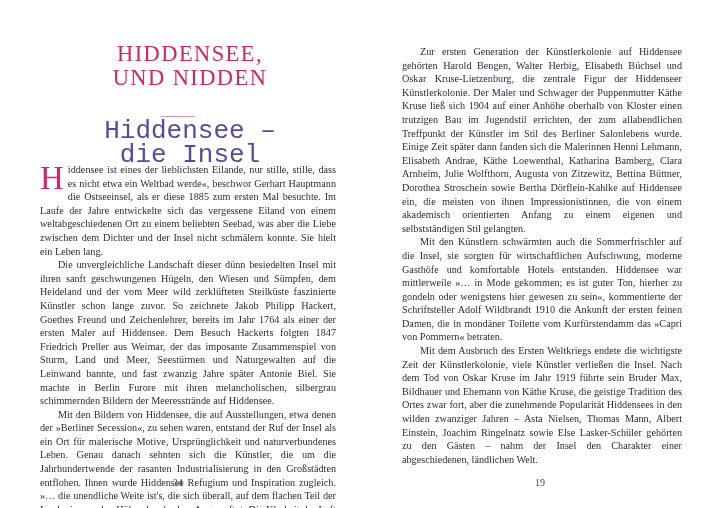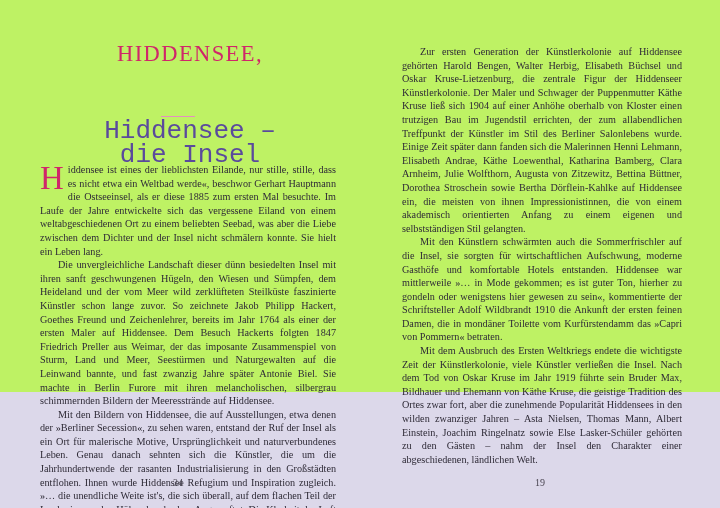--- a/index.html
+++ b/index.html
@@ -11,22 +11,22 @@
     background: #dcd8ea;
   }
   body {
     position: relative;
     font-family: "DejaVu Serif", "Liberation Serif", serif;
     color: #2e2a36;
   }
   .spread {
     position: absolute;
     left: 0; top: 0;
-    width: 720px; height: 392px;
-    background: #bef264;
+    width: 720px; height: 508px;
+    background: #ffffff;
   }
   .page {
     position: absolute;
     top: 0;
     height: 508px;
   }
   .page-left { left: 0; width: 360px; }
   .page-right { left: 360px; width: 360px; }
 
   .chapter-title {
@@ -109,20 +109,21 @@
   .pn-left { left: 163px; }
 </style>
 </head>
 <body>
 
 <div class="spread">
 
   <div class="page page-left">
     <div class="chapter-title">
       <div>HIDDENSEE,</div>
+      <div>UND NIDDEN</div>
     </div>
     <div class="title-rule"></div>
     <div class="subtitle">Hiddensee – die Insel</div>
 
     <div class="body-text body-left">
       <p class="first"><span class="drop-cap">H</span><span>iddensee ist eines der lieblichsten Eilande, nur stille, stille, dass es nicht etwa ein Weltbad werde«, beschwor Gerhart Hauptmann die Ostseeinsel, als er diese 1885 zum ersten Mal besuchte. Im Laufe der Jahre entwickelte sich das vergessene Eiland von einem weltabgeschiedenen Ort zu einem beliebten Seebad, was aber die Liebe zwischen dem Dichter und der Insel nicht schmälern konnte. Sie hielt ein Leben lang.</span></p>
       <p>Die unvergleichliche Landschaft dieser dünn besiedelten Insel mit ihren sanft geschwungenen Hügeln, den Wiesen und Sümpfen, dem Heideland und der vom Meer wild zerklüfteten Steilküste faszinierte Künstler schon lange zuvor. So zeichnete Jakob Philipp Hackert, Goethes Freund und Zeichenleh­rer, bereits im Jahr 1764 als einer der ersten Maler auf Hiddensee. Dem Besuch Hackerts folgten 1847 Friedrich Preller aus Weimar, der das imposante Zusam­menspiel von Sturm, Land und Meer, Seestürmen und Naturgewalten auf die Leinwand bannte, und fast zwanzig Jahre später Antonie Biel. Sie machte in Berlin Furore mit ihren melancholischen, silbergrau schimmernden Bildern der Meeresstrände auf Hiddensee.</p>
       <p>Mit den Bildern von Hiddensee, die auf Ausstellungen, etwa denen der »Ber­liner Secession«, zu sehen waren, entstand der Ruf der Insel als ein Ort für ma­lerische Motive, Ursprünglichkeit und naturverbundenes Leben. Genau danach sehnten sich die Künstler, die um die Jahrhundertwende der rasanten Indust­rialisierung in den Großstädten entflohen. Ihnen wurde Hiddensee Refugium und Inspiration zugleich. »… die unendliche Weite ist's, die sich überall, auf dem flachen Teil der Insel wie von den Höhen herab, dem Auge auftut. Die Klarheit der Luft dazu, die unermessliche Größe von Land, Meer und Firmament, rings­um die ungeteilte Linie des Horizonts …«, so beschrieb der Berliner Maler Felix Krause im Sommer 1907 die Sonnenseite der Insel.</p>
     </div>
 

